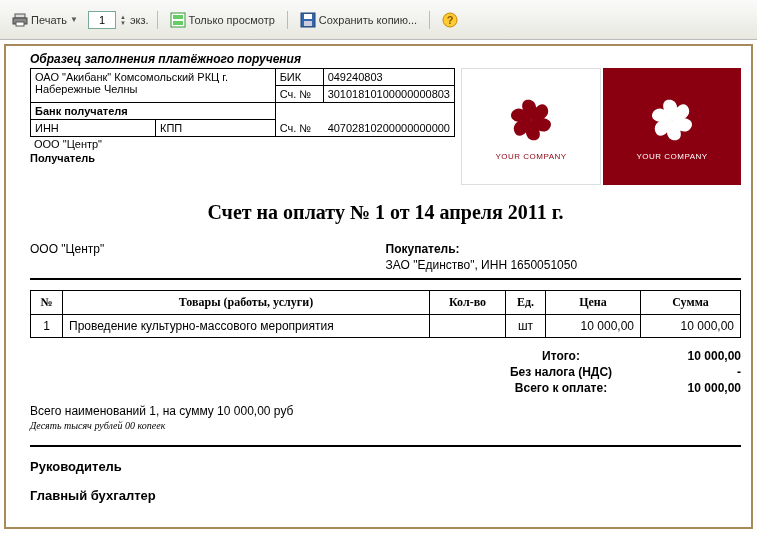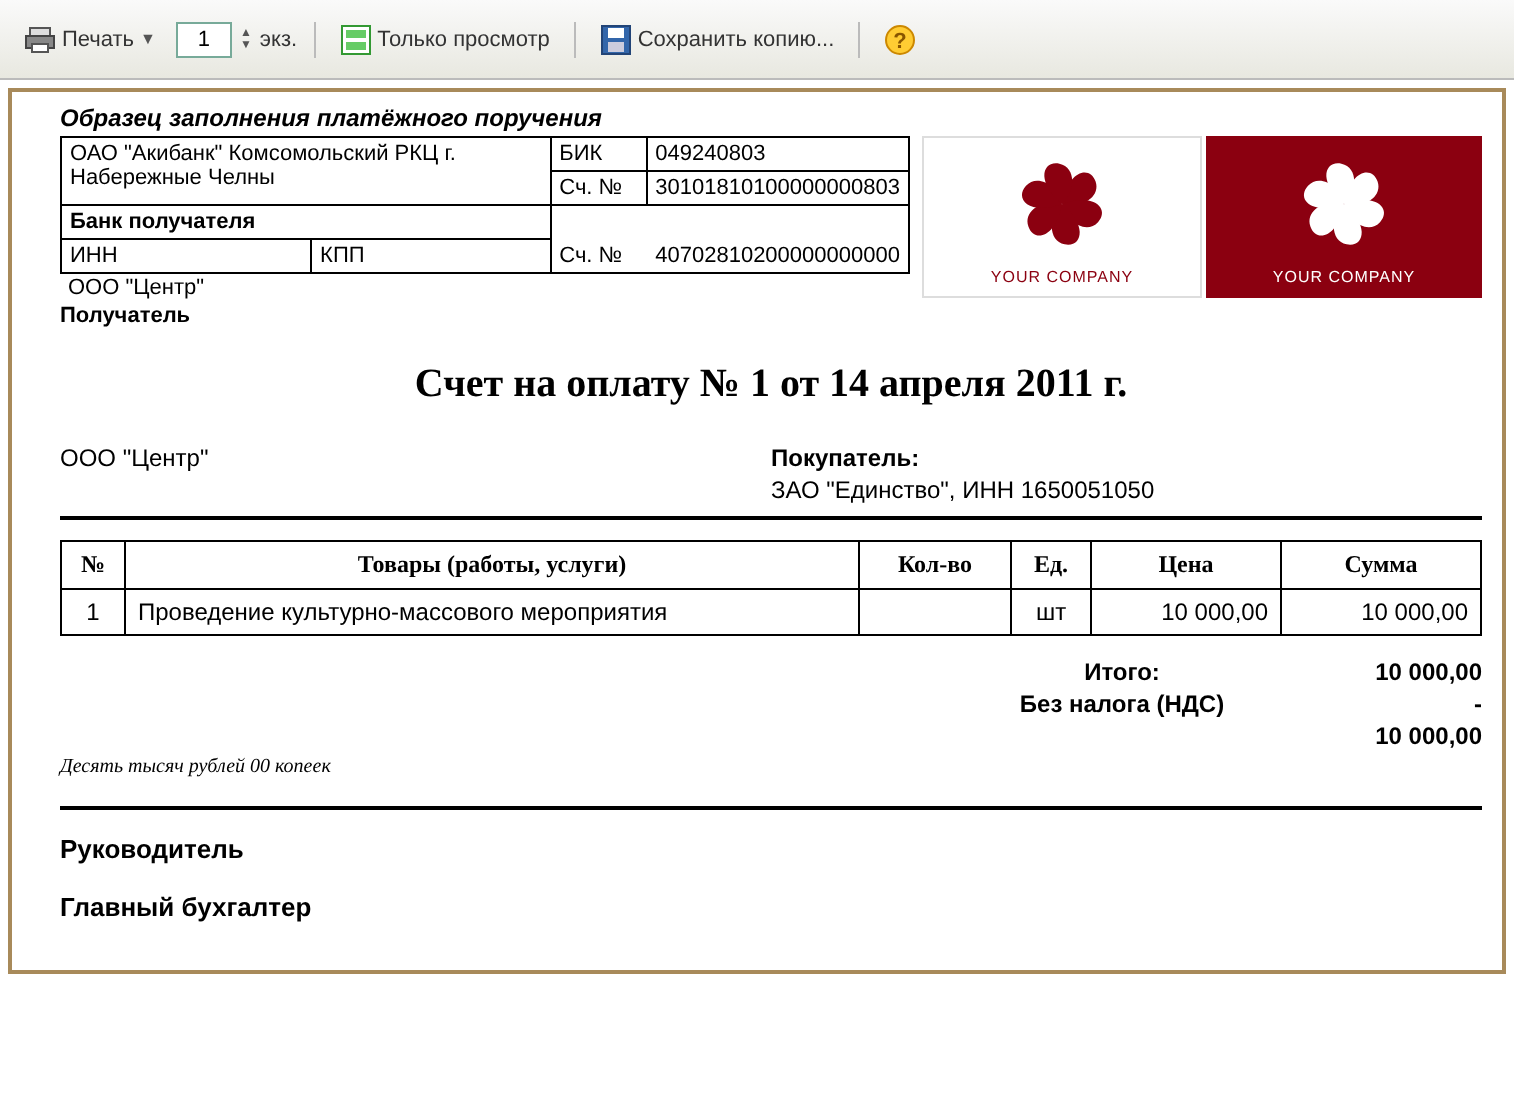--- a/index.html
+++ b/index.html
@@ -51,21 +51,21 @@
   }
   .header-row { display:flex; gap:6px; margin-bottom:4px;}
   .bank-block { flex: 1; }
   .bank-table { border-collapse: collapse; width:100%; font-size:11px;}
   .bank-table td { border:1px solid #000; padding:2px 4px; vertical-align:top; }
   .bank-table .lbl { width:48px; }
   .recipient-block { font-size:11px; margin-top:0; }
   .recipient-block div { padding:1px 0;}
   .recipient-block .bold { font-weight:bold; }
   .logo-block { width:280px; display:flex; gap:2px; }
-  .logo-half { flex:1; height:81px; display:flex; flex-direction:column; align-items:center; justify-content:center; position:relative;}
+  .logo-half { flex:1; height:117px; display:flex; flex-direction:column; align-items:center; justify-content:center; position:relative;}
   .logo-white { background:#fff; border:1px solid #ddd;}
   .logo-red { background:#8b0010; }
   .flower { width:56px; height:56px; }
   .company-txt { font-size:8px; letter-spacing:0.5px; margin-top:4px; font-family: Arial, sans-serif; }
   .logo-white .company-txt { color:#8b0010; }
   .logo-red .company-txt { color:#fff; }
   .doc-title {
     font-family: "Times New Roman", serif;
     font-weight: bold;
     font-size: 20px;
@@ -253,24 +253,26 @@
   <div class="totals">
     <div class="totals-row">
       <div class="tlabel">Итого:</div>
       <div class="tval">10 000,00</div>
     </div>
     <div class="totals-row">
       <div class="tlabel">Без налога (НДС)</div>
       <div class="tval">-</div>
     </div>
     <div class="totals-row">
+      <div class="tlabel">Всего к оплате:</div>
       <div class="tval">10 000,00</div>
     </div>
   </div>
 
+  <div class="summary-line">Всего наименований 1, на сумму 10 000,00 руб</div>
   <div class="amount-words">Десять тысяч рублей 00 копеек</div>
 
   <hr class="hr2">
 
   <div class="sign-label">Руководитель</div>
   <div class="sign-label">Главный бухгалтер</div>
 
 </div>
 
 </body></html>

